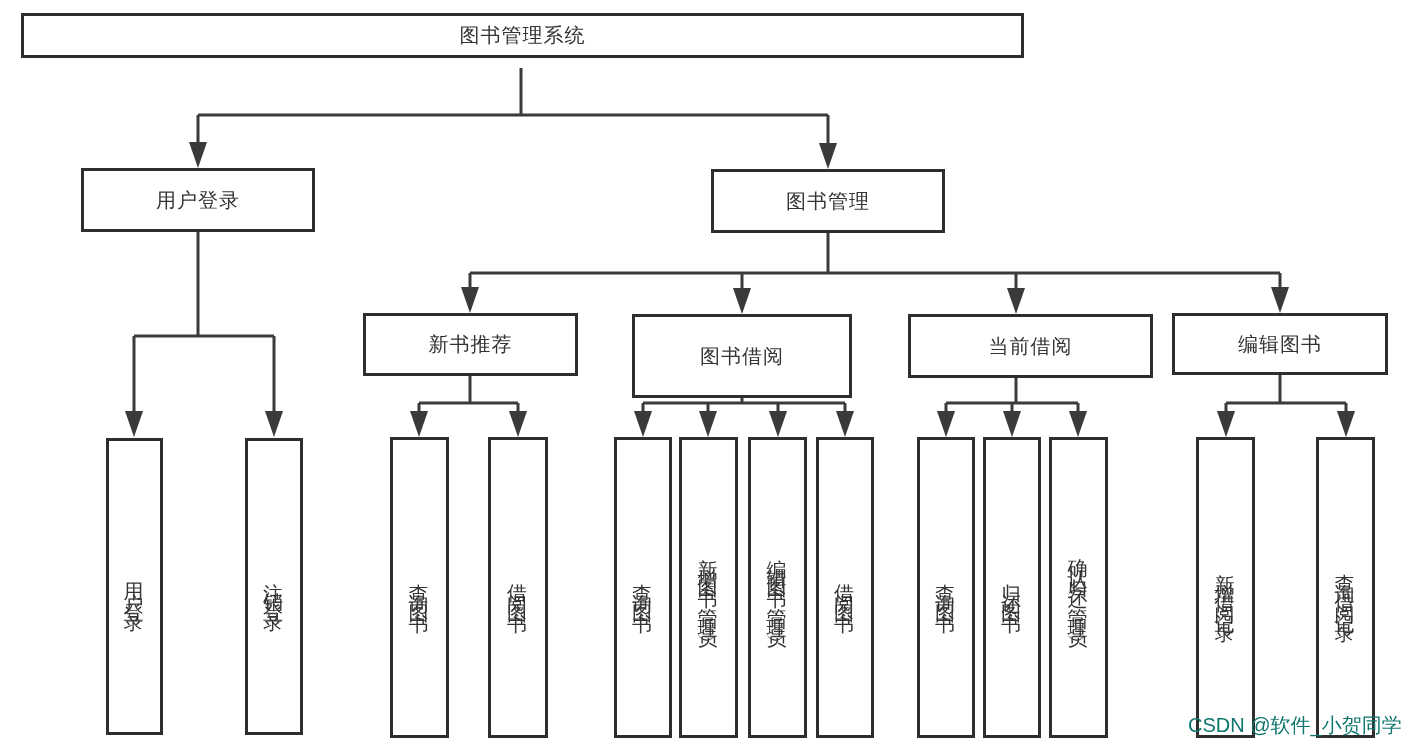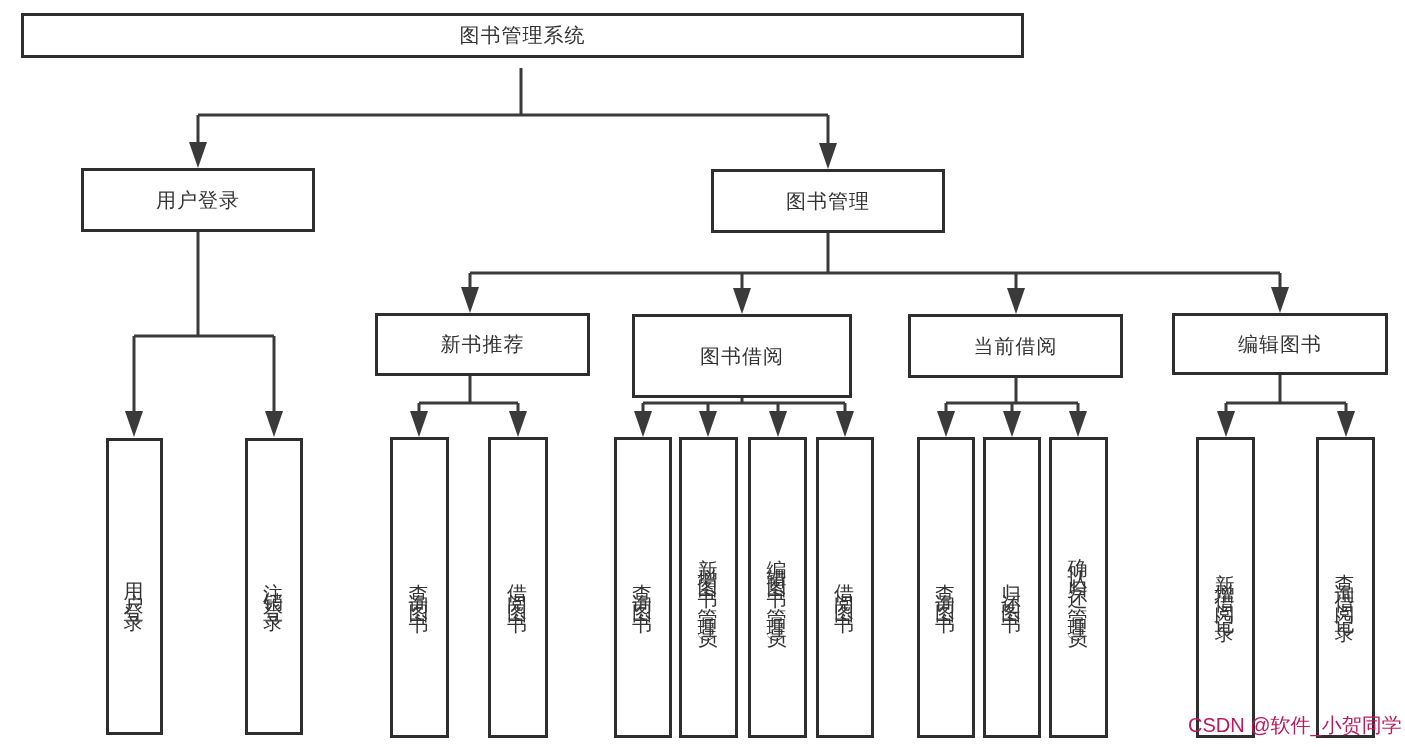--- a/index.html
+++ b/index.html
@@ -33,21 +33,21 @@
     font-size:20px;
     writing-mode:vertical-rl;
     text-orientation:mixed;
     letter-spacing:10px;
     z-index:2;
   }
   .watermark{
     position:absolute;
     left:1188px;top:712px;
     font-size:20px;
-    color:#be185d;
+    color:#0f766e;
     white-space:nowrap;
     z-index:3;
   }
 </style>
 </head>
 <body>
 
 <div id="canvas">
 
   <svg id="wires" viewBox="0 0 1405 747" xmlns="http://www.w3.org/2000/svg">
@@ -86,27 +86,27 @@
     <span>图书管理系统</span>
   </div>
 
   <div class="box" style="left:81px;top:168px;width:234px;height:64px;">
     <span>用户登录</span>
   </div>
   <div class="box" style="left:711px;top:169px;width:234px;height:64px;">
     <span>图书管理</span>
   </div>
 
-  <div class="box" style="left:363px;top:313px;width:215px;height:63px;margin-left:12px;">
+  <div class="box" style="left:363px;top:313px;width:215px;height:63px;">
     <span>新书推荐</span>
   </div>
   <div class="box" style="left:632px;top:314px;width:220px;height:84px;">
     <span>图书借阅</span>
   </div>
-  <div class="box" style="left:908px;top:314px;width:215px;height:64px;">
+  <div class="box" style="left:908px;top:314px;width:245px;height:64px;">
     <span>当前借阅</span>
   </div>
   <div class="box" style="left:1172px;top:313px;width:216px;height:62px;">
     <span>编辑图书</span>
   </div>
 
   <div class="vbox" style="left:106px;top:438px;width:57px;height:297px;">
     <span>用户登录</span>
   </div>
   <div class="vbox" style="left:245px;top:438px;width:58px;height:297px;">

